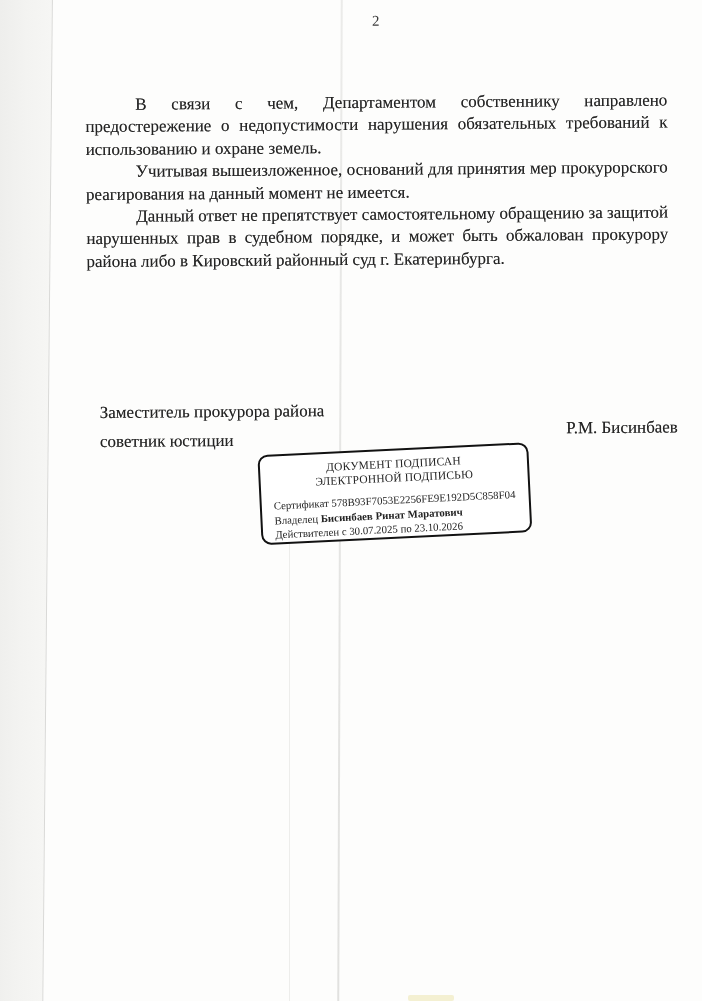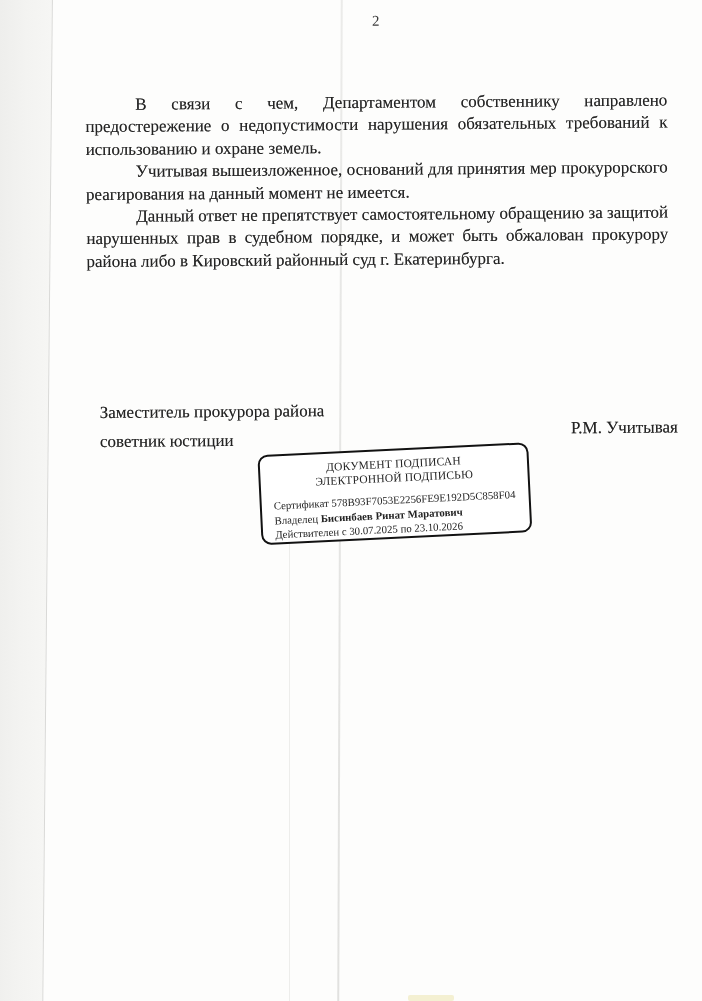--- a/index.html
+++ b/index.html
@@ -172,21 +172,21 @@
     <div class="body-text">
       <p>В связи с чем, Департаментом собственнику направлено предостережение о недопустимости нарушения обязательных требований к использованию и охране земель.</p>
       <p>Учитывая вышеизложенное, оснований для принятия мер прокурорского реагирования на данный момент не имеется.</p>
       <p>Данный ответ не препятствует самостоятельному обращению за защитой нарушенных прав в судебном порядке, и может быть обжалован прокурору района либо в Кировский районный суд г. Екатеринбурга.</p>
     </div>
 
     <div class="sig-line-1">Заместитель прокурора района</div>
 
     <div class="sig-line-2">советник юстиции</div>
 
-    <div class="sig-name">Р.М. Учитывая</div>
+    <div class="sig-name">Р.М. Бисинбаев</div>
 
     <div class="stamp">
       <div class="stamp-header">
         <div>ДОКУМЕНТ ПОДПИСАН</div>
         <div>ЭЛЕКТРОННОЙ ПОДПИСЬЮ</div>
       </div>
       <div class="stamp-details">
         <div><span>Сертификат</span>&nbsp;<span>578B93F7053E2256FE9E192D5C858F04</span></div>
         <div><span>Владелец</span>&nbsp;<span class="bold">Бисинбаев Ринат Маратович</span></div>
         <div>Действителен с  30.07.2025 по  23.10.2026</div>

